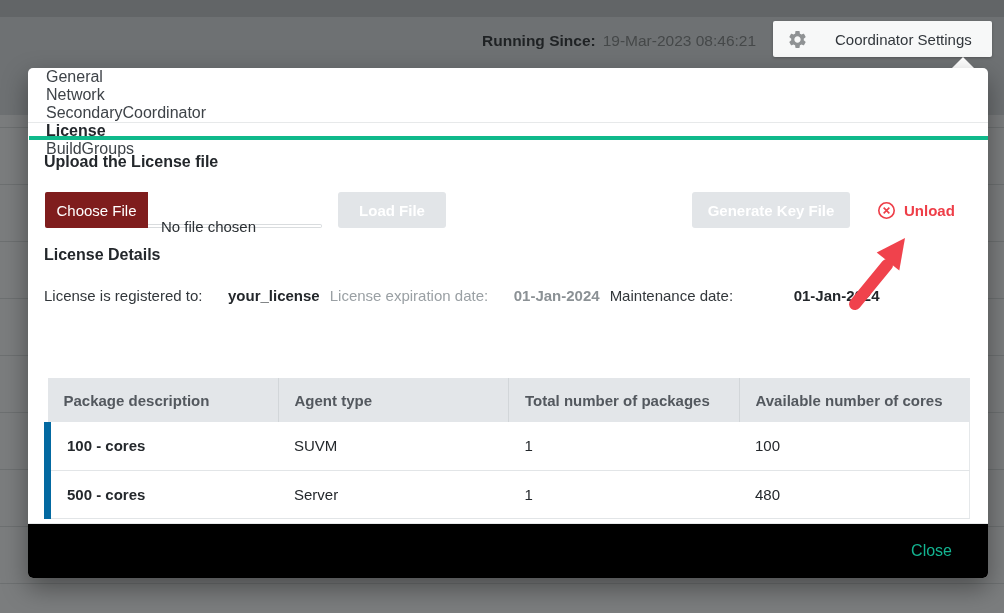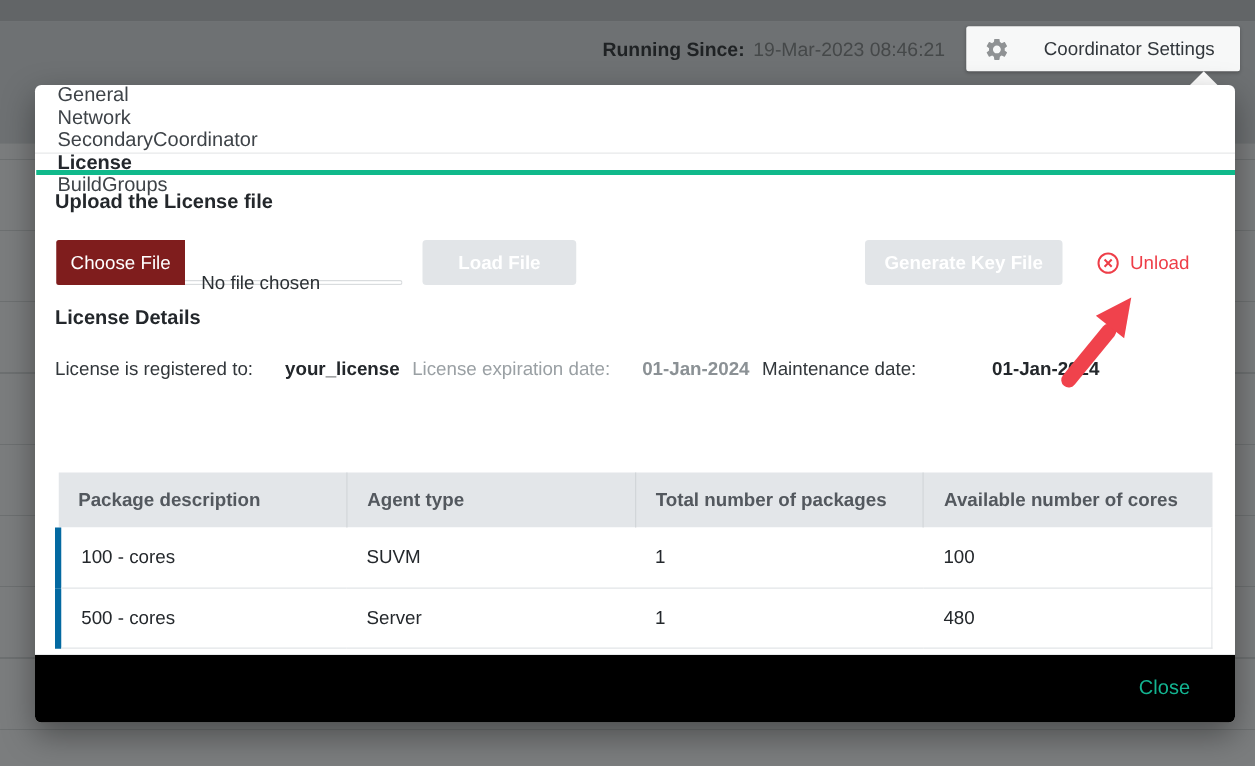--- a/index.html
+++ b/index.html
@@ -45,42 +45,42 @@
   .file-control { position:absolute; left:17px; top:124px; height:36px; display:flex; cursor:pointer; }
   .choose-file { width:103px; background:#7f1d1d; color:#fff; font-size:15px;
                  display:flex; align-items:center; justify-content:center;
                  border-radius:2px 0 0 2px; }
   .file-name { width:174px; background:#fff; border:1px solid #d9dcde; border-left:none;
                border-radius:0 2px 2px 0; display:flex; align-items:center;
                padding-left:13px; font-size:15px; color:#2b3034;margin-top:32px; }
   .btn-disabled { position:absolute; top:124px; height:36px; background:#e2e5e8;
                   color:#fff; font-weight:700; font-size:15px; border-radius:3px;
                   display:flex; align-items:center; justify-content:center; cursor:default; }
-  .btn-load { left:310px; width:123px; }
+  .btn-load { left:310px; width:108px; }
   .btn-genkey { left:664px; width:158px; }
   .unload { position:absolute; left:849px; top:124px; height:36px; display:flex;
             align-items:center; gap:8px; cursor:pointer; }
-  .unload .txt { font-size:15px; font-weight:400; color:#ee3e48; }
+  .unload .txt { font-size:15px; font-weight:700; color:#ee3e48; }
   
   .detail-rows { position:absolute; left:16px; top:219px; display:flex; flex-direction:row; gap:10px; }
   .drow { display:flex; font-size:15px; height:17px; align-items:center; }
   .drow .dlabel { width:184px; color:#32373b; }
   .drow .dvalue { font-weight:700; color:#23272b; }
   .drow.muted .dlabel { color:#9aa0a4; }
   .drow.muted .dvalue { color:#8b9195; }
   
   .lic-table { position:absolute; left:16px; top:310px; width:926px;
                border-collapse:collapse; table-layout:fixed; }
   .lic-table th { height:44px; background:#e3e6e9; text-align:left; padding-left:16px;
                   font-size:15px; font-weight:700; color:#53585e;
                   border-right:1px solid #d2d6d9; }
   .lic-table th:last-child { border-right:none; }
   .lic-table td { height:48px; background:#fff; padding-left:16px; font-size:15px;
                   color:#24282c; border-bottom:1px solid #e2e5e7; }
-  .lic-table tbody tr td:first-child { border-left:5px solid #0369a1; }
+  .lic-table tbody tr td:first-child { border-left:7px solid #0369a1;font-weight:bold; }
   .lic-table tbody tr td:last-child { border-right:1px solid #e5e8ea; }
   
   .modal-footer { position:absolute; left:0; right:0; top:455px; height:55px;
                   border-top:1px solid #e7e9ea; display:flex; align-items:center;
                   justify-content:flex-end; padding-right:36px;
                   border-radius:0 0 5px 5px; background:#000000; }
   .close-link { font-size:16px; color:#13b491; font-weight:500; cursor:pointer; }
   
   .annotation-arrow { position:absolute; left:845px; top:232px; width:70px; height:82px; pointer-events:none; }
 </style>

